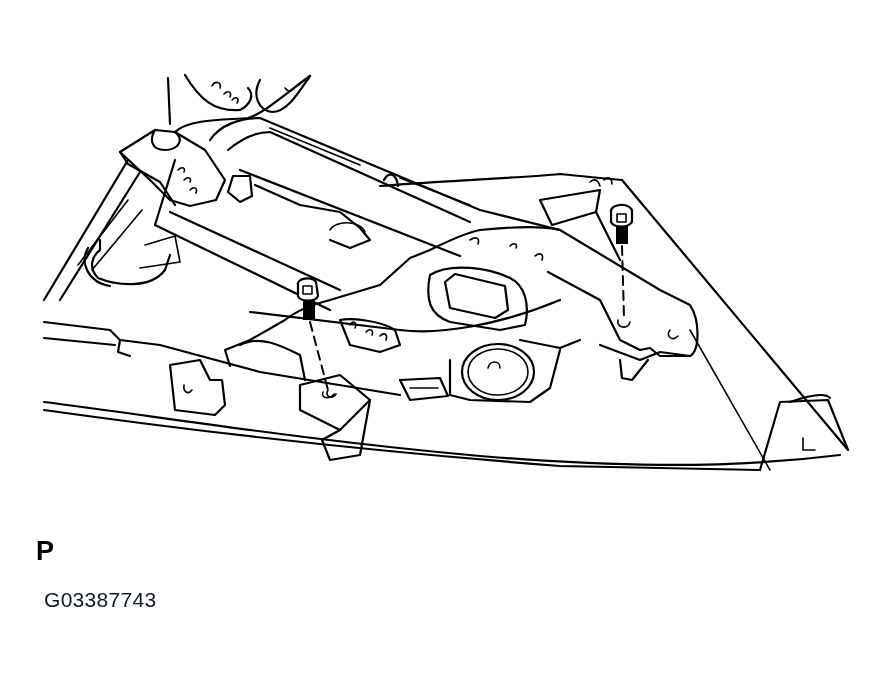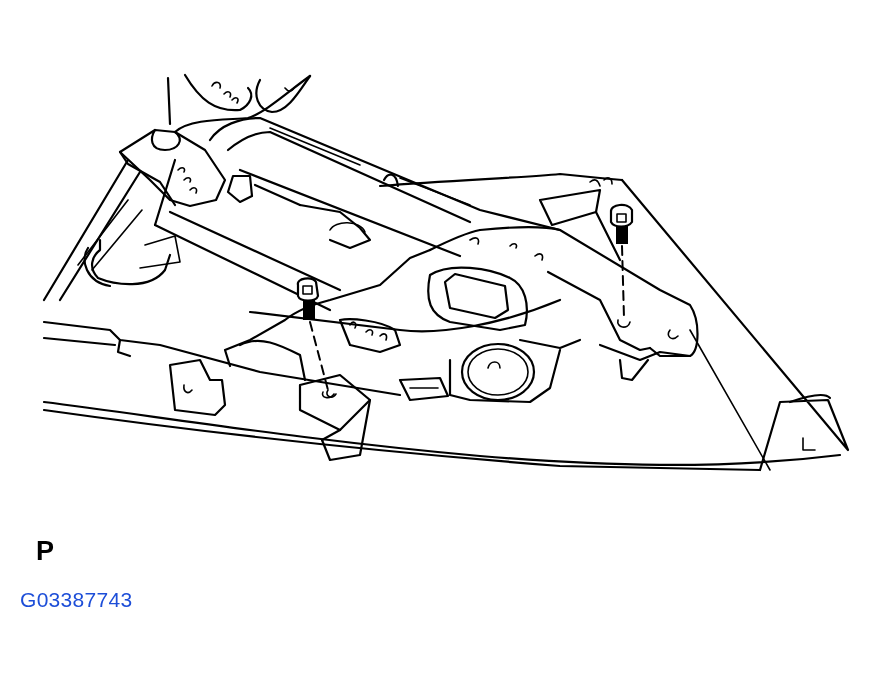--- a/index.html
+++ b/index.html
@@ -6,21 +6,21 @@
   body { width: 884px; height: 685px; position: relative; overflow: hidden; font-family: "Liberation Sans", sans-serif; }
   #diagram { position: absolute; left: 0; top: 0; width: 884px; height: 685px; }
   #diagram path, #diagram line, #diagram polyline, #diagram polygon, #diagram ellipse, #diagram rect, #diagram circle {
     fill: none; stroke: #000; stroke-width: 2.2; stroke-linecap: round; stroke-linejoin: round;
   }
   #diagram .thin { stroke-width: 1.6; }
   #diagram .dash { stroke-dasharray: 9 6; stroke-width: 2; }
   #diagram .solid { fill: #000; stroke: none; }
   #diagram .white { fill: #fff; }
   .view-label { position: absolute; left: 36px; top: 536px; font-size: 27px; font-weight: bold; color: #000; }
-  .figure-code { position: absolute; left: 20px; top: 588px; font-size: 21px; color: #1d4ed8; letter-spacing: 0.3px; }
+  .figure-code { position: absolute; left: 44px; top: 588px; font-size: 21px; color: #0f172a; letter-spacing: 0.3px; }
 </style>
 </head>
 <body>
 
 <svg id="diagram" viewBox="0 0 884 685" xmlns="http://www.w3.org/2000/svg">
 
   <g>
     <path d="M44 402 C 150 415, 300 440, 480 456 C 600 466, 720 470, 840 455"></path>
     <path d="M44 410 C 200 432, 380 452, 560 466 L 760 470"></path>
     <path d="M622 180 L 848 450 L 828 400 L 780 402 L 760 470"></path>

